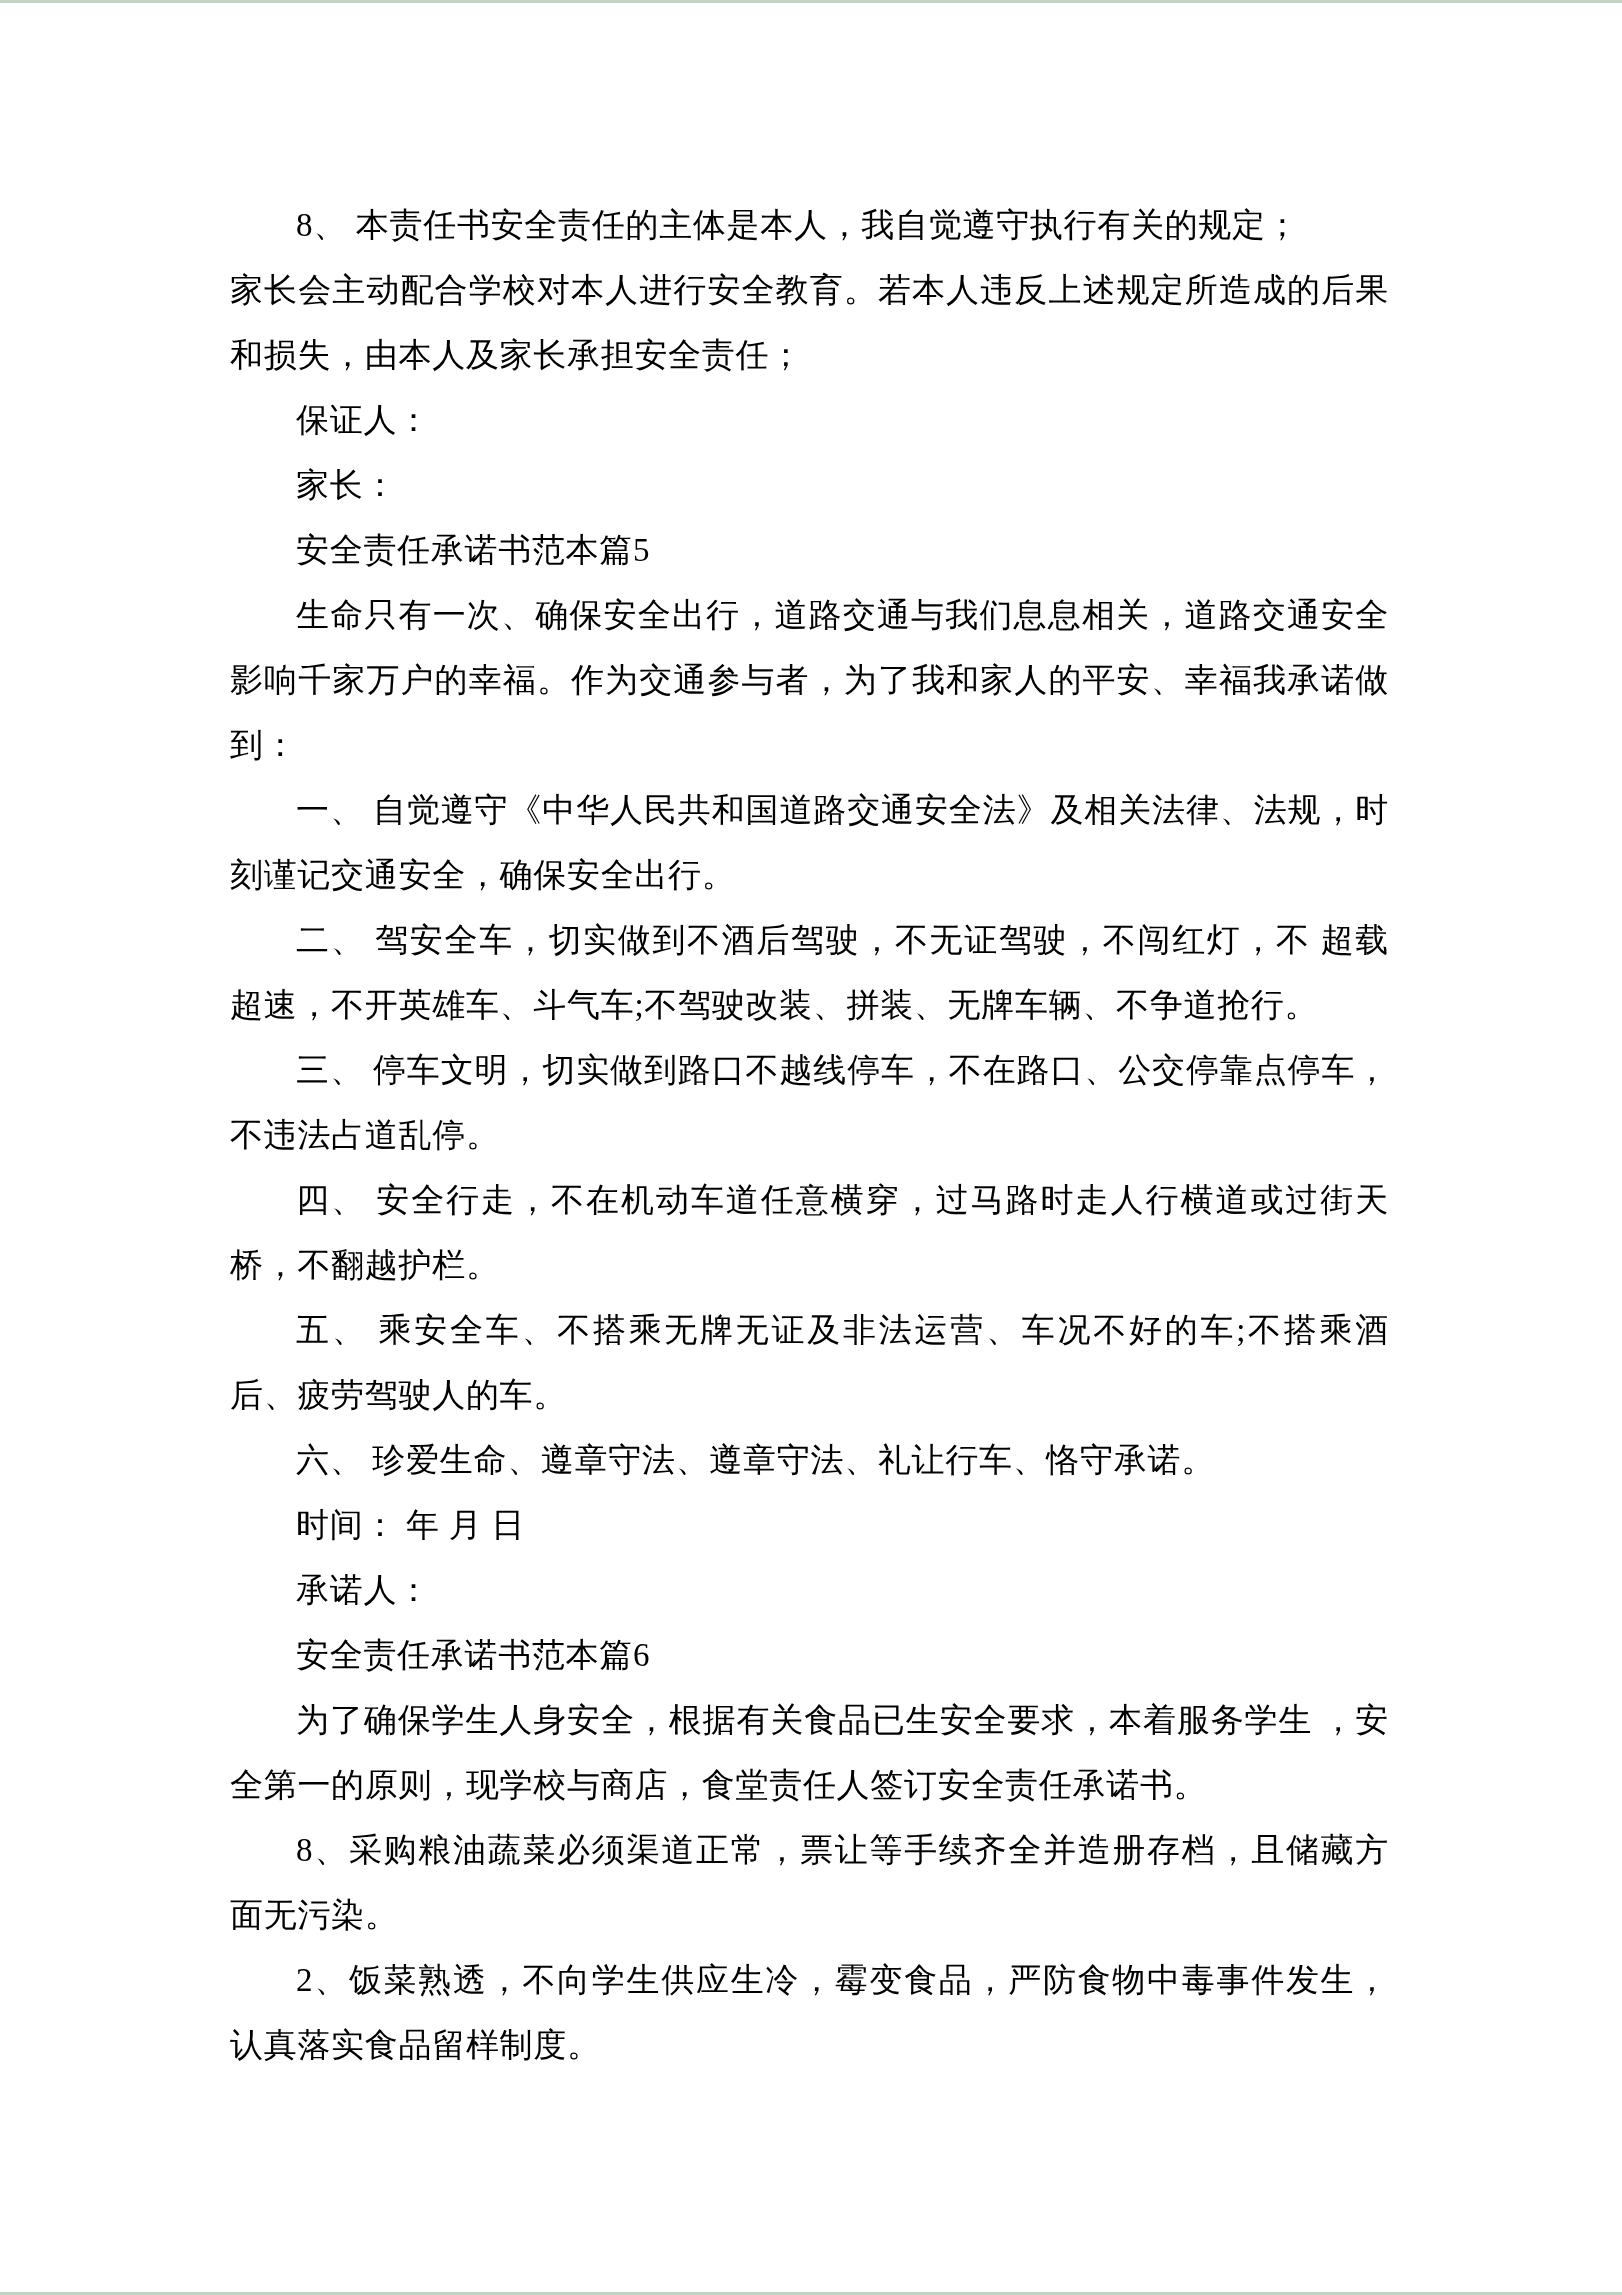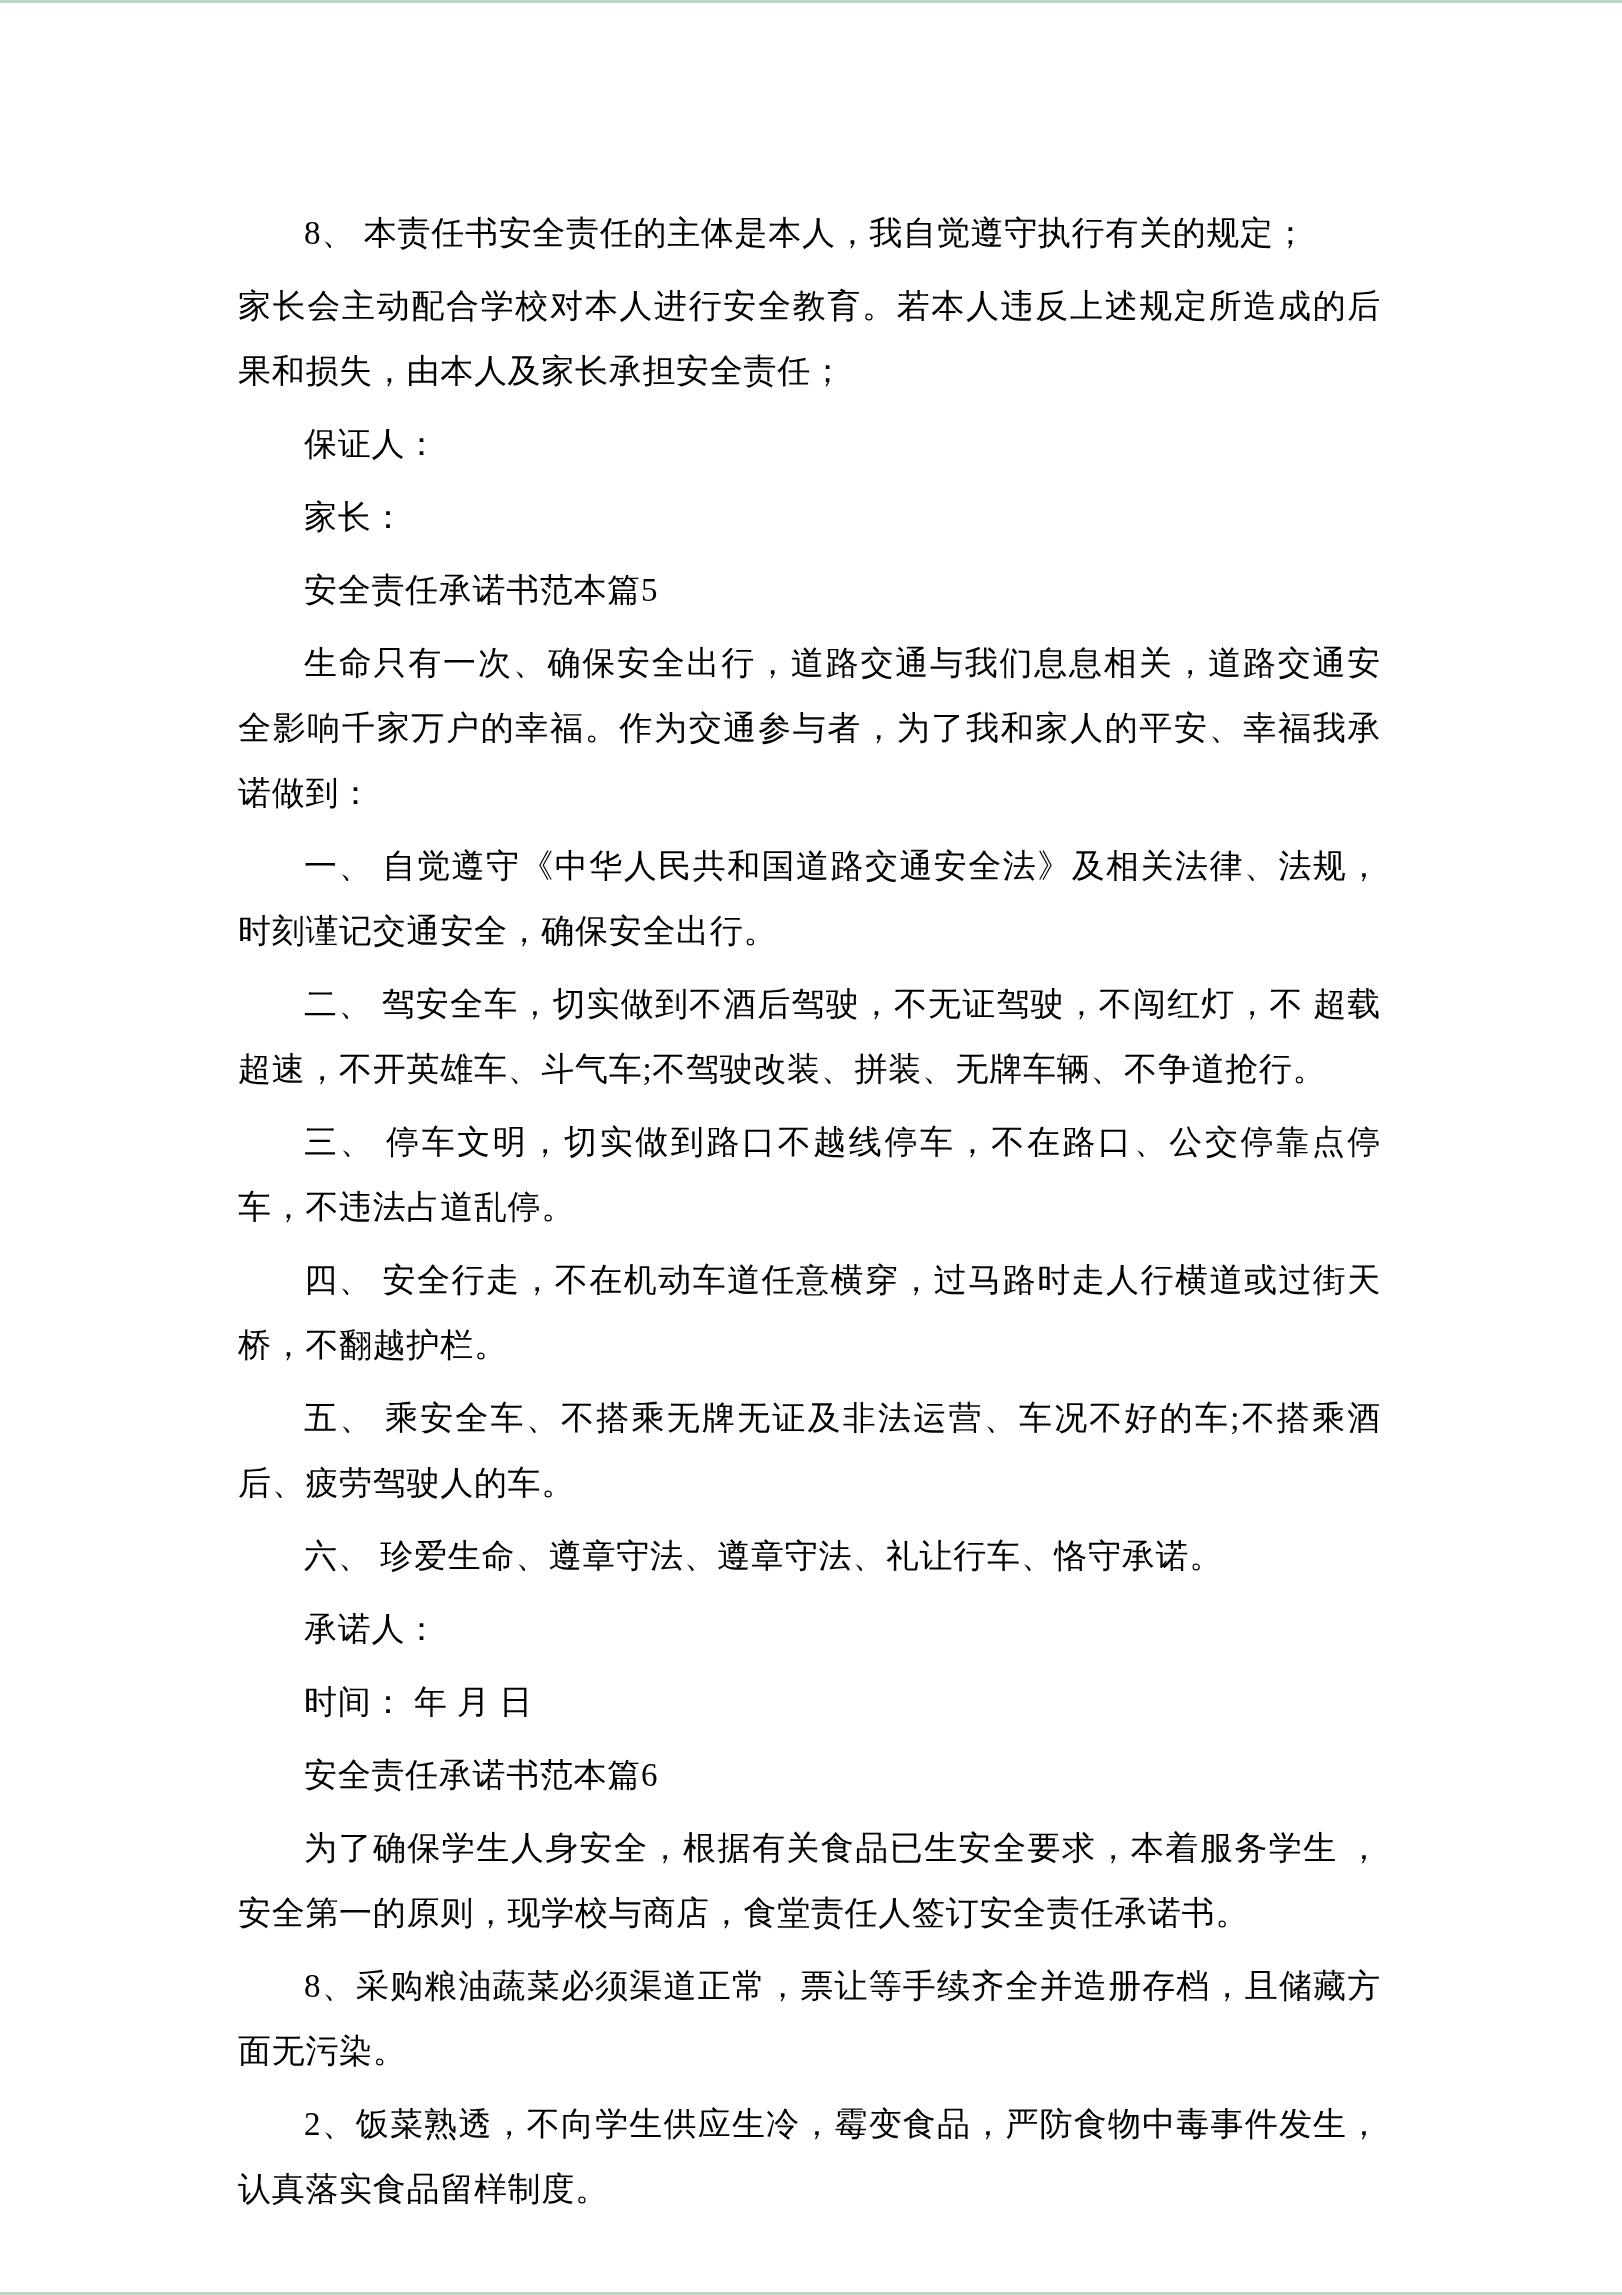--- a/index.html
+++ b/index.html
@@ -33,21 +33,21 @@
   .edge-artifact.top { top: 0; }
   .edge-artifact.bottom { bottom: 0; }
 
   .content {
     position: absolute;
     top: 193px;
     left: 230px;
     right: 234px;
   }
   .para {
-    margin: 8px;
+    margin: 0;
     font-size: 33px;
     line-height: 65px;
     color: #000000;
     text-align: justify;
     letter-spacing: 0.7px;
     word-break: break-all;
   }
   .para.indent {
     text-indent: 2em;
   }
@@ -63,22 +63,22 @@
       <p class="para indent">保证人：</p>
       <p class="para indent">家长：</p>
       <p class="para indent">安全责任承诺书范本篇5</p>
       <p class="para indent">生命只有一次、确保安全出行，道路交通与我们息息相关，道路交通安全影响千家万户的幸福。作为交通参与者，为了我和家人的平安、幸福我承诺做到：</p>
       <p class="para indent">一、 自觉遵守《中华人民共和国道路交通安全法》及相关法律、法规，时刻谨记交通安全，确保安全出行。</p>
       <p class="para indent">二、 驾安全车，切实做到不酒后驾驶，不无证驾驶，不闯红灯，不 超载超速，不开英雄车、斗气车;不驾驶改装、拼装、无牌车辆、不争道抢行。</p>
       <p class="para indent">三、 停车文明，切实做到路口不越线停车，不在路口、公交停靠点停车，不违法占道乱停。</p>
       <p class="para indent">四、 安全行走，不在机动车道任意横穿，过马路时走人行横道或过街天桥，不翻越护栏。</p>
       <p class="para indent">五、 乘安全车、不搭乘无牌无证及非法运营、车况不好的车;不搭乘酒后、疲劳驾驶人的车。</p>
       <p class="para indent">六、 珍爱生命、遵章守法、遵章守法、礼让行车、恪守承诺。</p>
+      <p class="para indent">时间：  年  月  日</p>
       <p class="para indent">承诺人：</p>
-      <p class="para indent">时间：  年  月  日</p>
       <p class="para indent">安全责任承诺书范本篇6</p>
       <p class="para indent">为了确保学生人身安全，根据有关食品已生安全要求，本着服务学生 ，安全第一的原则，现学校与商店，食堂责任人签订安全责任承诺书。</p>
       <p class="para indent">8、采购粮油蔬菜必须渠道正常，票让等手续齐全并造册存档，且储藏方面无污染。</p>
       <p class="para indent">2、饭菜熟透，不向学生供应生冷，霉变食品，严防食物中毒事件发生，认真落实食品留样制度。</p>
     </div>
   <div class="edge-artifact bottom"></div>
 </div>
 
 
 </body></html>

